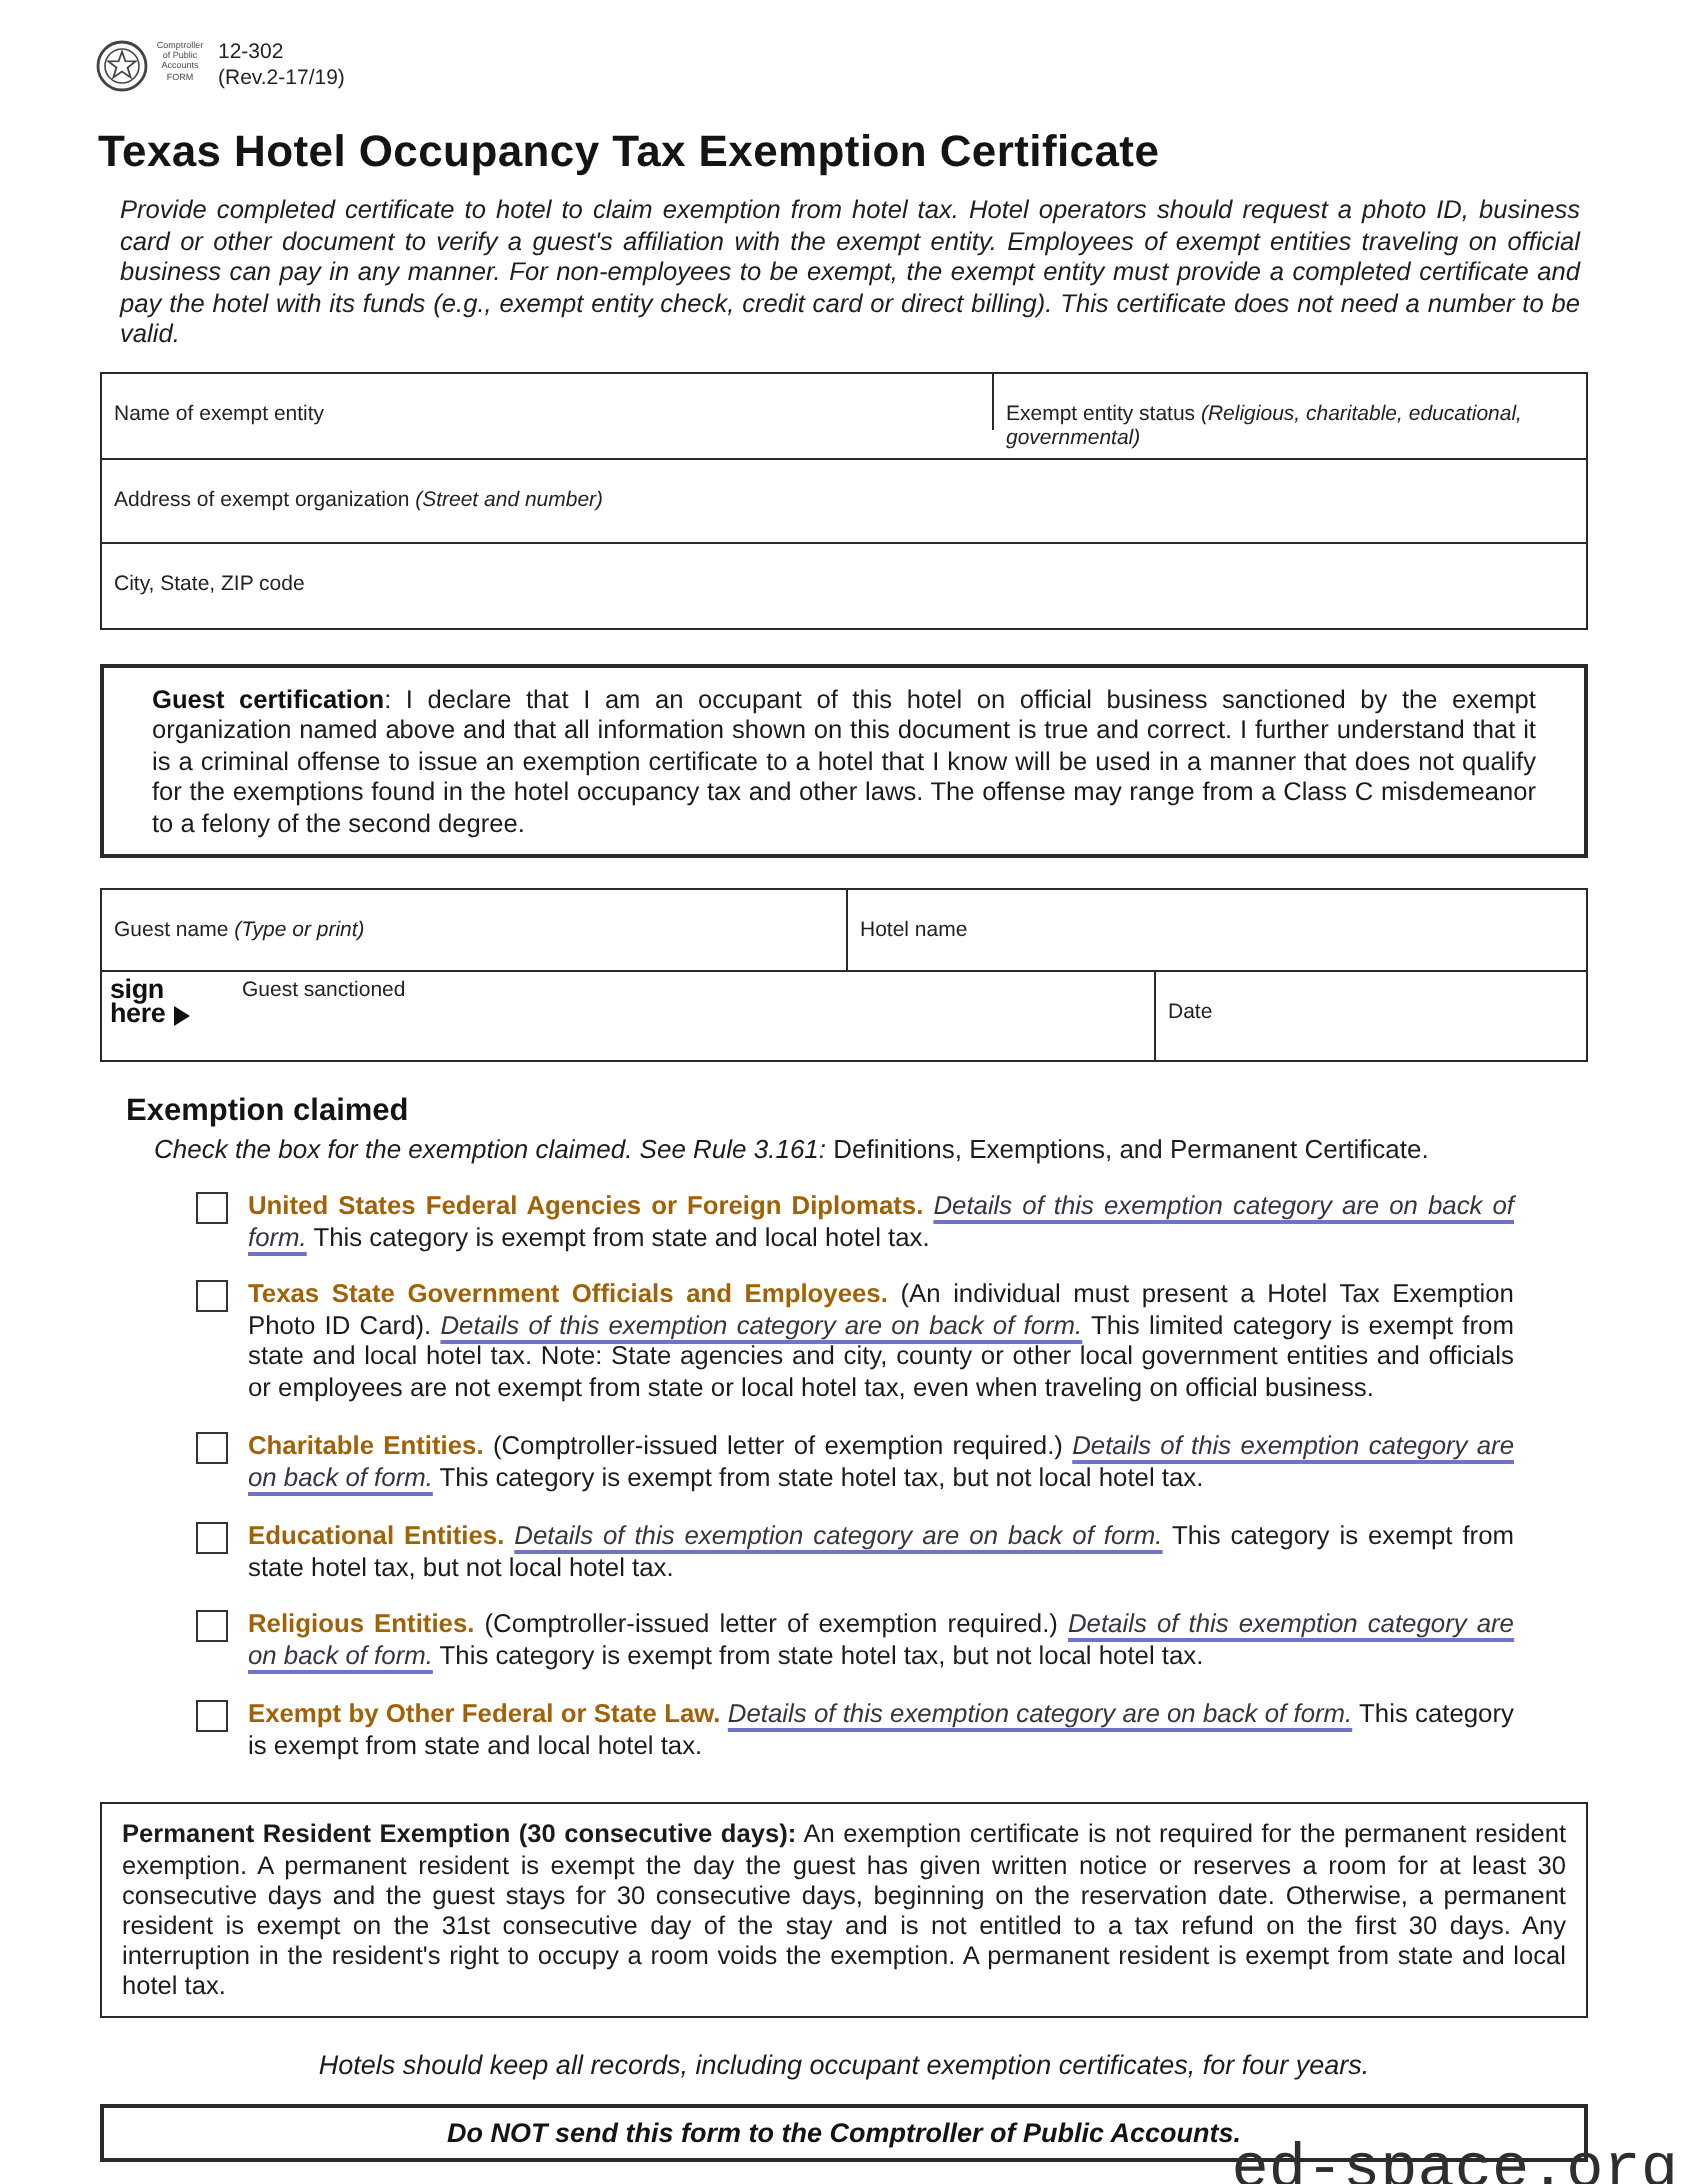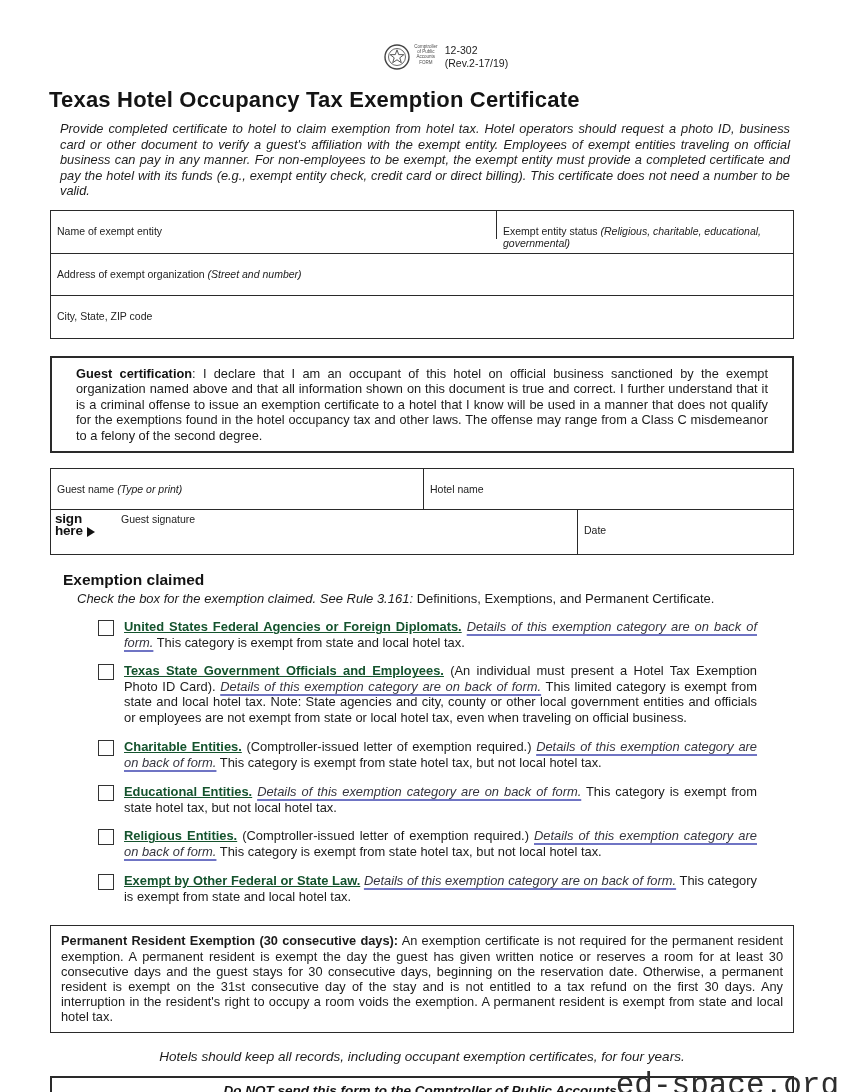--- a/index.html
+++ b/index.html
@@ -4,21 +4,21 @@
 <style>
   * { margin:0; padding:0; box-sizing:border-box; }
   html,body { background:#e8e8e8; }
   .page {
     position:relative; width:844px; height:1092px; margin:0 auto;
     background:#ffffff; color:#1c1c1c;
     font-family:"Liberation Sans", sans-serif;
     overflow:hidden;
   }
   
-  .hdr { display:flex; align-items:flex-start; margin:44px 0 0 48px; height:30px;justify-content:center; }
+  .hdr { display:flex; align-items:flex-start; margin:20px 0 0 48px; height:30px; }
   .seal { width:26px; height:26px; flex:0 0 26px; }
   .seal-text {
     width:26px; margin-left:3px; font-size:4.5px; line-height:1.15;
     color:#4a4a4a; text-align:center;
   }
   .form-no { margin-left:6px; font-size:10.5px; line-height:1.25; color:#222; }
   
   .title { margin:13px 0 0 49px; font-size:22px; font-weight:bold; letter-spacing:0.2px; color:#141414; }
   .intro {
     margin:8px 54px 0 60px; font-size:12.8px; font-style:italic;
@@ -51,21 +51,21 @@
   .ex-instr .it { font-style:italic; }
   .ex-item { display:flex; align-items:flex-start; margin:13px 0 0 98px; }
   .ex-item .cb {
     width:16px; height:16px; flex:0 0 16px; border:1.6px solid #333;
     background:#fff; margin-top:1px;
   }
   .ex-text {
     margin-left:10px; width:633px; font-size:12.9px; line-height:15.5px;
     text-align:justify; color:#1b1b1b;
   }
-  .ex-text strong { color:#14532d;text-decoration:underline; }
+  .ex-text strong { color:#a16207; }
   .dlink {
     font-style:italic; color:#35353f;
     text-decoration:underline; text-decoration-color:#6f74c4;
     text-decoration-thickness:1.5px; text-underline-offset:2.5px;
     cursor:pointer;
   }
   
   .permbox {
     margin:21px 50px 0 50px; border:1.5px solid #2a2a2a; padding:7px 10px;
     font-size:12.8px; line-height:15.2px; text-align:justify; color:#1b1b1b;
@@ -133,21 +133,21 @@
     <div class="frow">
       <div class="fcell" style="width:372px; height:40px;">
         <span>Guest name </span><span class="hint">(Type or print)</span>
       </div>
       <div class="fcell" style="flex:1; height:40px;">
         <span>Hotel name</span>
       </div>
     </div>
     <div class="frow">
       <div class="fcell sigcell" style="width:526px; height:44px;">
-        <span class="siglabel">Guest signature</span>
+        <span class="siglabel">Guest sanctioned</span>
         <span class="signhere">
           <span class="txt">
             <div>sign</div>
             <div>here</div>
           </span>
           <span class="tri"></span>
         </span>
       </div>
       <div class="fcell" style="flex:1; height:44px;">
         <span>Date</span>

